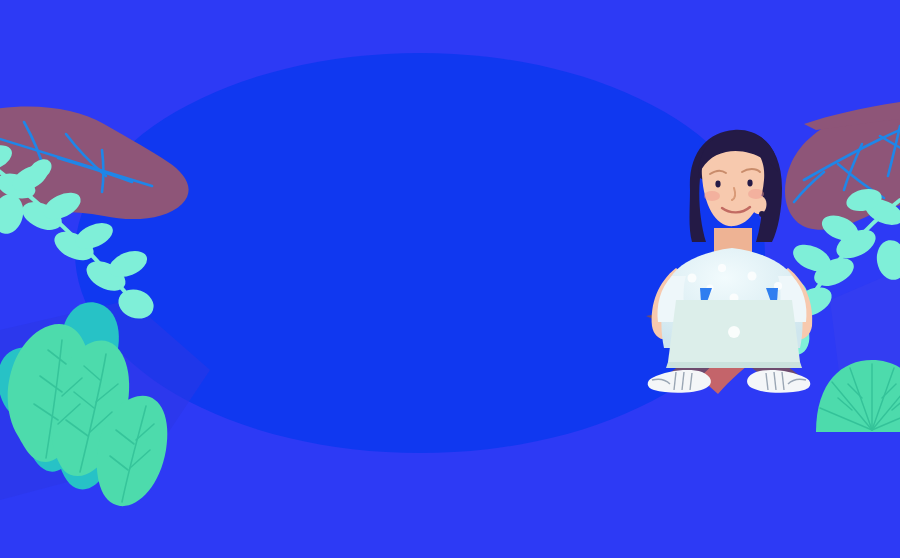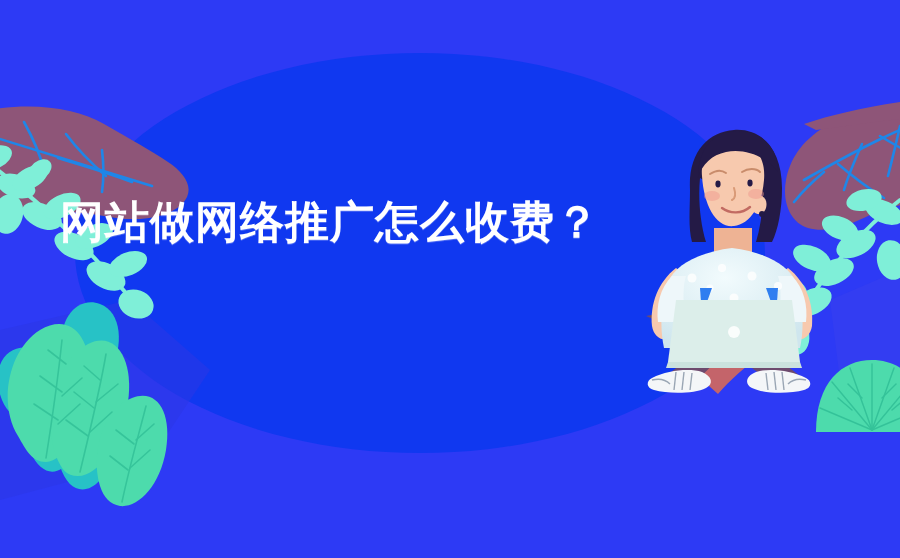--- a/index.html
+++ b/index.html
@@ -315,16 +315,15 @@
         <path d="M722 208 C730 214 742 214 750 207" stroke="#c26b62" stroke-width="2.4" fill="none" stroke-linecap="round"></path>
 
         <path d="M676 300 L792 300 L800 362 L668 362 Z" fill="#dceeea"></path>
         <circle cx="734" cy="332" r="6" fill="#ffffff" opacity="0.85"></circle>
         <path d="M668 362 L800 362 L802 368 L666 368 Z" fill="#cbe2de"></path>
       </g>
     </g>
   </svg>
 
   <div class="text-block">
-    <div class="headline">网站做网络推广怎么收费？</div>
   </div>
 
 </div>
 
 </body></html>

